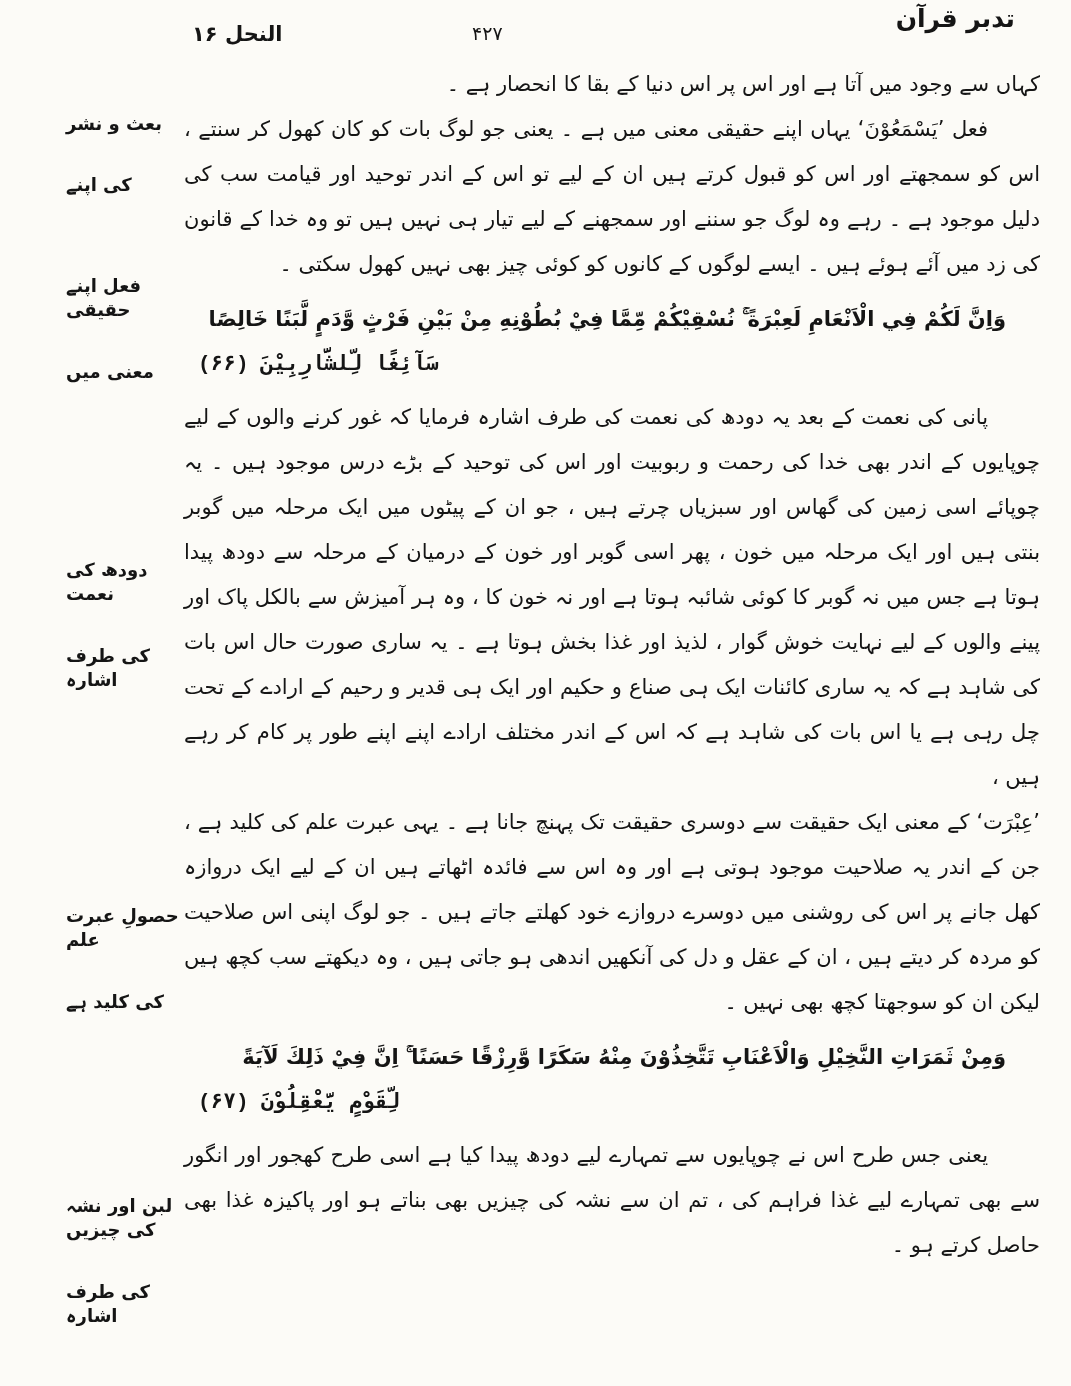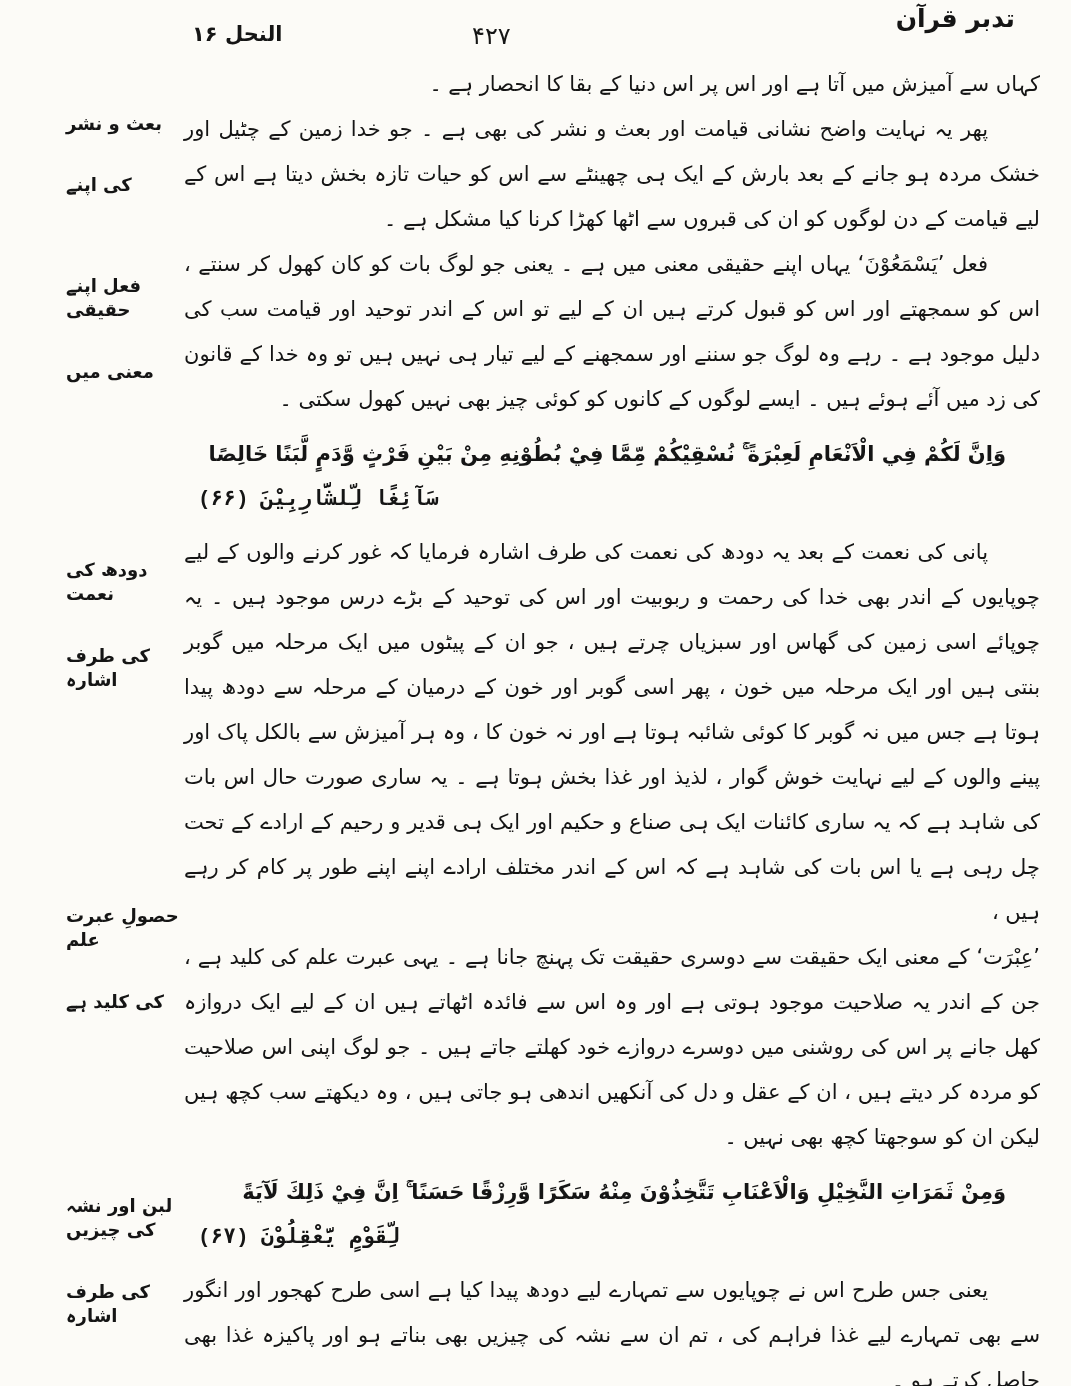--- a/index.html
+++ b/index.html
@@ -8,21 +8,21 @@
     width:1071px; height:1386px;
     margin:0 auto;
     background:#fcfbf7;
     color:#151515;
     font-family:"DejaVu Sans", sans-serif;
     overflow:hidden;
     direction:rtl;
   }
   
   .book-title   { position:absolute; top:4px;  right:56px;  font-size:25px; font-weight:bold; }
-  .page-number  { position:absolute; top:22px; left:472px;  font-size:24px; letter-spacing:3px; direction:rtl; }
+  .page-number  { position:absolute; top:22px; left:472px;  font-size:19px; letter-spacing:3px; direction:rtl; }
   .surah-ref    { position:absolute; top:22px; left:192px;  font-size:21px; font-weight:bold; }
   
   .margin-note {
     position:absolute; left:66px; width:128px;
     direction:rtl; text-align:left;
     font-size:18px; font-weight:bold; line-height:1.35;
   }
   .margin-note .nl { display:block; }
   .margin-note .nl + .nl { margin-top:37px; }
   .mn-1 { top:112px; }
@@ -66,22 +66,21 @@
   <div class="margin-note mn-4">
     <span class="nl">حصولِ عبرت علم</span>
     <span class="nl">کی کلید ہے</span>
   </div>
   <div class="margin-note mn-5">
     <span class="nl">لبن اور نشہ کی چیزیں</span>
     <span class="nl">کی طرف اشارہ</span>
   </div>
 
   <main class="body-col">
-    <p>کہاں سے آمیزش میں آتا ہے اور اس پر اس دنیا کے بقا کا انحصار ہے ۔</p>
-    <p class="indent">پھر یہ نہایت واضح نشانی قیامت اور بعث و نشر کی بھی ہے ۔ جو خدا زمین کے چٹیل اور خشک مردہ ہو جانے کے بعد بارش کے ایک ہی چھینٹے سے اس کو حیات تازہ بخش دیتا ہے اس کے لیے قیامت کے دن لوگوں کو ان کی قبروں سے اٹھا کھڑا کرنا کیا مشکل ہے ۔</p>
+    <p>کہاں سے وجود میں آتا ہے اور اس پر اس دنیا کے بقا کا انحصار ہے ۔</p>
     <p class="indent">فعل ’یَسْمَعُوْنَ‘ یہاں اپنے حقیقی معنی میں ہے ۔ یعنی جو لوگ بات کو کان کھول کر سنتے ، اس کو سمجھتے اور اس کو قبول کرتے ہیں ان کے لیے تو اس کے اندر توحید اور قیامت سب کی دلیل موجود ہے ۔ رہے وہ لوگ جو سننے اور سمجھنے کے لیے تیار ہی نہیں ہیں تو وہ خدا کے قانون کی زد میں آئے ہوئے ہیں ۔ ایسے لوگوں کے کانوں کو کوئی چیز بھی نہیں کھول سکتی ۔</p>
 
     <div class="verse">
       <span class="v-l1">وَاِنَّ لَكُمْ فِي الْاَنْعَامِ لَعِبْرَةً ۚ نُسْقِيْكُمْ مِّمَّا فِيْ بُطُوْنِهِ مِنْ بَيْنِ فَرْثٍ وَّدَمٍ لَّبَنًا خَالِصًا</span>
       <span class="v-l2">سَآئِغًا لِّلشَّارِبِيْنَ (۶۶)</span>
     </div>
 
     <p class="indent">پانی کی نعمت کے بعد یہ دودھ کی نعمت کی طرف اشارہ فرمایا کہ غور کرنے والوں کے لیے چوپایوں کے اندر بھی خدا کی رحمت و ربوبیت اور اس کی توحید کے بڑے درس موجود ہیں ۔ یہ چوپائے اسی زمین کی گھاس اور سبزیاں چرتے ہیں ، جو ان کے پیٹوں میں ایک مرحلہ میں گوبر بنتی ہیں اور ایک مرحلہ میں خون ، پھر اسی گوبر اور خون کے درمیان کے مرحلہ سے دودھ پیدا ہوتا ہے جس میں نہ گوبر کا کوئی شائبہ ہوتا ہے اور نہ خون کا ، وہ ہر آمیزش سے بالکل پاک اور پینے والوں کے لیے نہایت خوش گوار ، لذیذ اور غذا بخش ہوتا ہے ۔ یہ ساری صورت حال اس بات کی شاہد ہے کہ یہ ساری کائنات ایک ہی صناع و حکیم اور ایک ہی قدیر و رحیم کے ارادے کے تحت چل رہی ہے یا اس بات کی شاہد ہے کہ اس کے اندر مختلف ارادے اپنے اپنے طور پر کام کر رہے ہیں ،</p>
     <p>’عِبْرَت‘ کے معنی ایک حقیقت سے دوسری حقیقت تک پہنچ جانا ہے ۔ یہی عبرت علم کی کلید ہے ، جن کے اندر یہ صلاحیت موجود ہوتی ہے اور وہ اس سے فائدہ اٹھاتے ہیں ان کے لیے ایک دروازہ کھل جانے پر اس کی روشنی میں دوسرے دروازے خود کھلتے جاتے ہیں ۔ جو لوگ اپنی اس صلاحیت کو مردہ کر دیتے ہیں ، ان کے عقل و دل کی آنکھیں اندھی ہو جاتی ہیں ، وہ دیکھتے سب کچھ ہیں لیکن ان کو سوجھتا کچھ بھی نہیں ۔</p>
 

